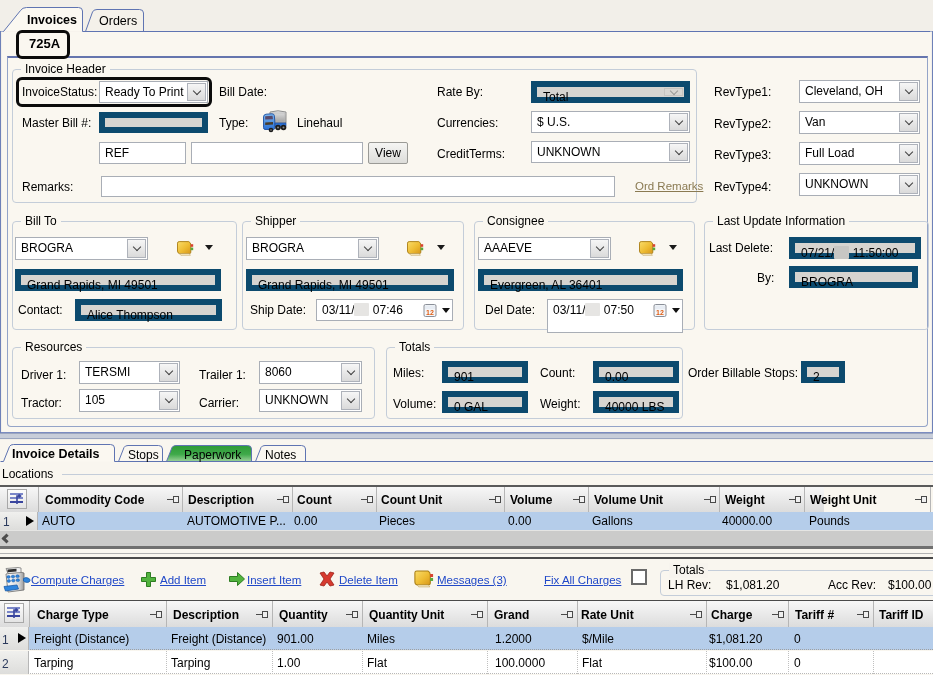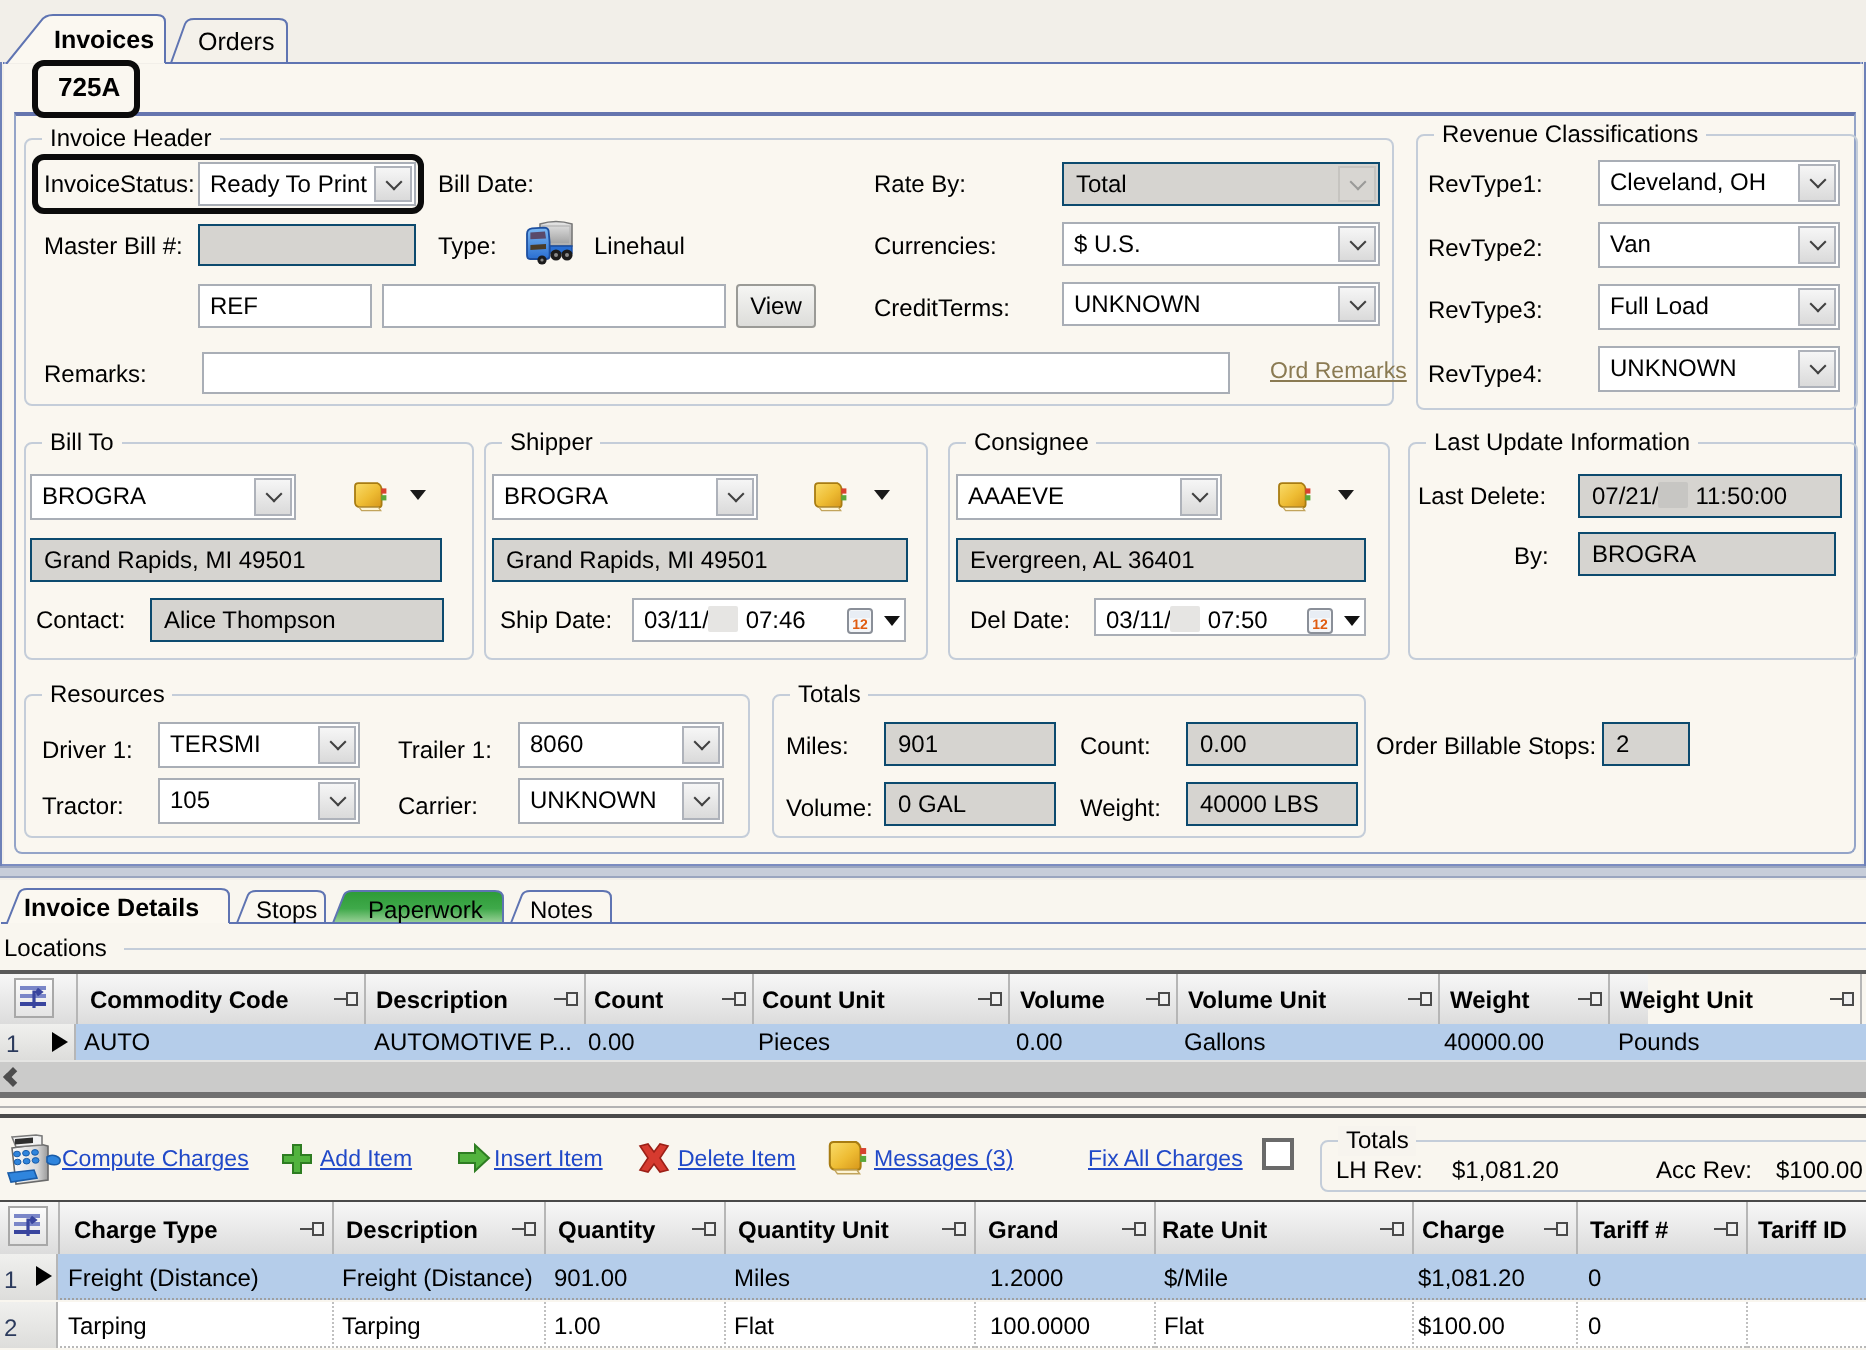--- a/index.html
+++ b/index.html
@@ -2,21 +2,21 @@
 <html><head>
 <meta charset="utf-8">
 <style>
 *{margin:0;padding:0;box-sizing:border-box}
 html,body{width:933px;height:675px}
 body{font-family:"Liberation Sans",sans-serif;font-size:12px;color:#000;background:#f2efe9}
 #app{position:relative;width:933px;height:675px;background:#f2efe9;overflow:hidden}
 .ab{position:absolute}
 .lbl{position:absolute;font-size:12px;white-space:nowrap;line-height:14px}
 .fld{position:absolute;background:#fff;border:1px solid #a9aeb6;font-size:12px;white-space:nowrap;line-height:20px;padding-left:5px}
-.dis{position:absolute;background:#d6d4d0;border:1px solid #0c4a6e;font-size:12px;white-space:nowrap;line-height:20px;padding-left:6px}
+.dis{position:absolute;background:#d6d4d0;border:6px solid #0c4a6e;font-size:12px;white-space:nowrap;line-height:20px;padding-left:6px}
 .grp{position:absolute;border:1px solid #c4cdd9;border-radius:4px}
 .grp>b{position:absolute;top:-8px;left:8px;background:#faf7f0;padding:0 4px;font-weight:normal;font-size:12px;white-space:nowrap;line-height:15px}
 .cbtn{position:absolute;top:1px;right:1px;bottom:1px;width:19px;background:linear-gradient(#f6f6f6,#dadada);border:1px solid #aeb2ba;display:flex;align-items:center;justify-content:center}
 .chev{width:6px;height:6px;border-right:1.5px solid #404040;border-bottom:1.5px solid #404040;transform:rotate(45deg);margin-top:-3px}
 .chevd{border-color:#9a9a98}
 .link{position:absolute;color:#2149c8;text-decoration:underline;white-space:nowrap;font-size:11.5px}
 .blur{display:inline-block;width:15px;height:13px;background:#e6e5e3;vertical-align:-2px;border-radius:1px}
 .blurd{background:#c7c6c3}
 .dn{position:absolute;width:0;height:0;border-left:4px solid transparent;border-right:4px solid transparent;border-top:5px solid #1a1a1a}
 .hl{position:absolute;border:3px solid #0b0b0b;border-radius:6px}
@@ -51,23 +51,20 @@
 <div class="ab" style="left:2px;top:32px;width:929px;height:400px;background:#faf7f0"></div>
 
 <div class="ab" style="left:7px;top:56px;width:921px;height:371px;border:1px solid #94a4c8;border-top:2px solid #6575ae;border-radius:0 0 4px 4px"></div>
 
 <div class="hl" style="left:16px;top:30px;width:54px;height:29px;background:#faf7f0"></div>
 <div class="lbl" style="left:29px;top:37px;font-weight:bold;font-size:13px">725A</div>
 
 <div class="grp" style="left:12px;top:69px;width:685px;height:134px">
       <b>Invoice Header</b>
     </div>
-<div class="grp" style="left:708px;top:67px;width:221px;height:138px">
-      <b>Revenue Classifications</b>
-    </div>
 
 <div class="hl" style="left:16px;top:77px;width:196px;height:30px"></div>
 <div class="lbl" style="left:22px;top:85px">InvoiceStatus:</div>
 <div class="fld" style="left:99px;top:81px;width:109px;height:22px">Ready To Print<span class="cbtn">
         <span class="chev"></span>
       </span></div>
 <div class="lbl" style="left:219px;top:85px">Bill Date:</div>
 <div class="lbl" style="left:437px;top:85px">Rate By:</div>
 <div class="dis" style="left:531px;top:81px;width:159px;height:22px">Total<span class="cbtn" style="background:#d8d6d2;border-color:#c6c4c0">
         <span class="chev chevd"></span>
@@ -206,21 +203,21 @@
         </linearGradient>
       </defs>
       <path d="M2.5 3.2 Q2.5 1.6 4.2 1.6 L13.8 1.6 Q15.8 2.6 15.8 5 L15.8 12.2 Q15.8 13.6 14.4 13.6 L4.6 13.6 Q2.5 13.2 2.5 11 Z" fill="url(#bg637)" stroke="#a87c12" stroke-width="0.9"></path>
       <path d="M4.6 13.7 L14.2 13.7 L15.4 15.3 L5.8 15.3 Z" fill="#fdf4d5" stroke="#c2a45c" stroke-width="0.6"></path>
       <rect x="15.6" y="4.2" width="2.6" height="2.6" fill="#d8422f"></rect>
       <rect x="15.6" y="7.6" width="2.6" height="2.6" fill="#5aa83a"></rect>
     </svg>
 <div class="dn" style="left:669px;top:245px"></div>
 <div class="dis" style="left:478px;top:269px;width:205px;height:22px">Evergreen, AL 36401</div>
 <div class="lbl" style="left:485px;top:303px">Del Date:</div>
-<div class="fld" style="left:547px;top:299px;width:136px;height:19px">03/11/<i class="blur"></i> 07:50<svg class="cal" style="left:105px" width="15" height="15" viewBox="0 0 15 15">
+<div class="fld" style="left:547px;top:299px;width:136px;height:34px">03/11/<i class="blur"></i> 07:50<svg class="cal" style="left:105px" width="15" height="15" viewBox="0 0 15 15">
         <rect x="1" y="1.5" width="12" height="12" rx="1.5" fill="#f4f6f9" stroke="#8a8f98"></rect>
         <rect x="2" y="2.5" width="10" height="3.5" fill="#e8edf4"></rect>
         <text x="7" y="11.5" font-size="7" font-weight="bold" fill="#e05b10" text-anchor="middle" font-family="Liberation Sans">12</text>
       </svg><span class="ddn" style="left:124px"></span></div>
 
 <div class="lbl" style="left:709px;top:241px">Last Delete:</div>
 <div class="dis" style="left:789px;top:237px;width:132px;height:22px">07/21/<i class="blur blurd"></i> 11:50:00</div>
 <div class="lbl" style="left:757px;top:271px">By:</div>
 <div class="dis" style="left:789px;top:266px;width:129px;height:22px">BROGRA</div>
 

